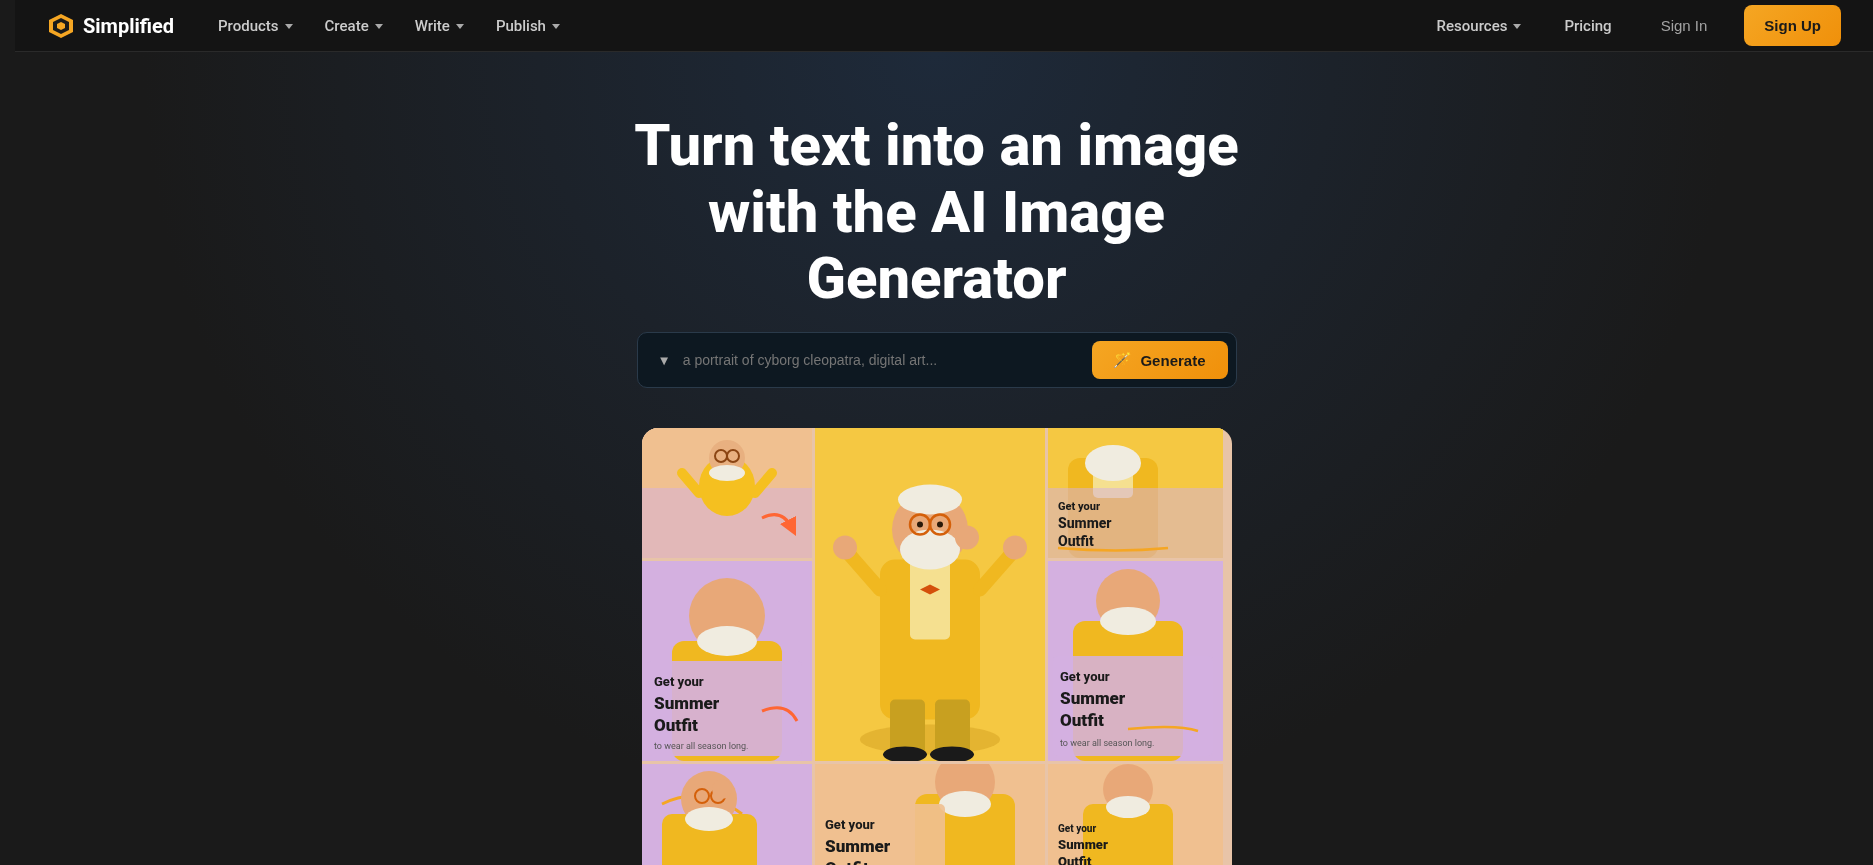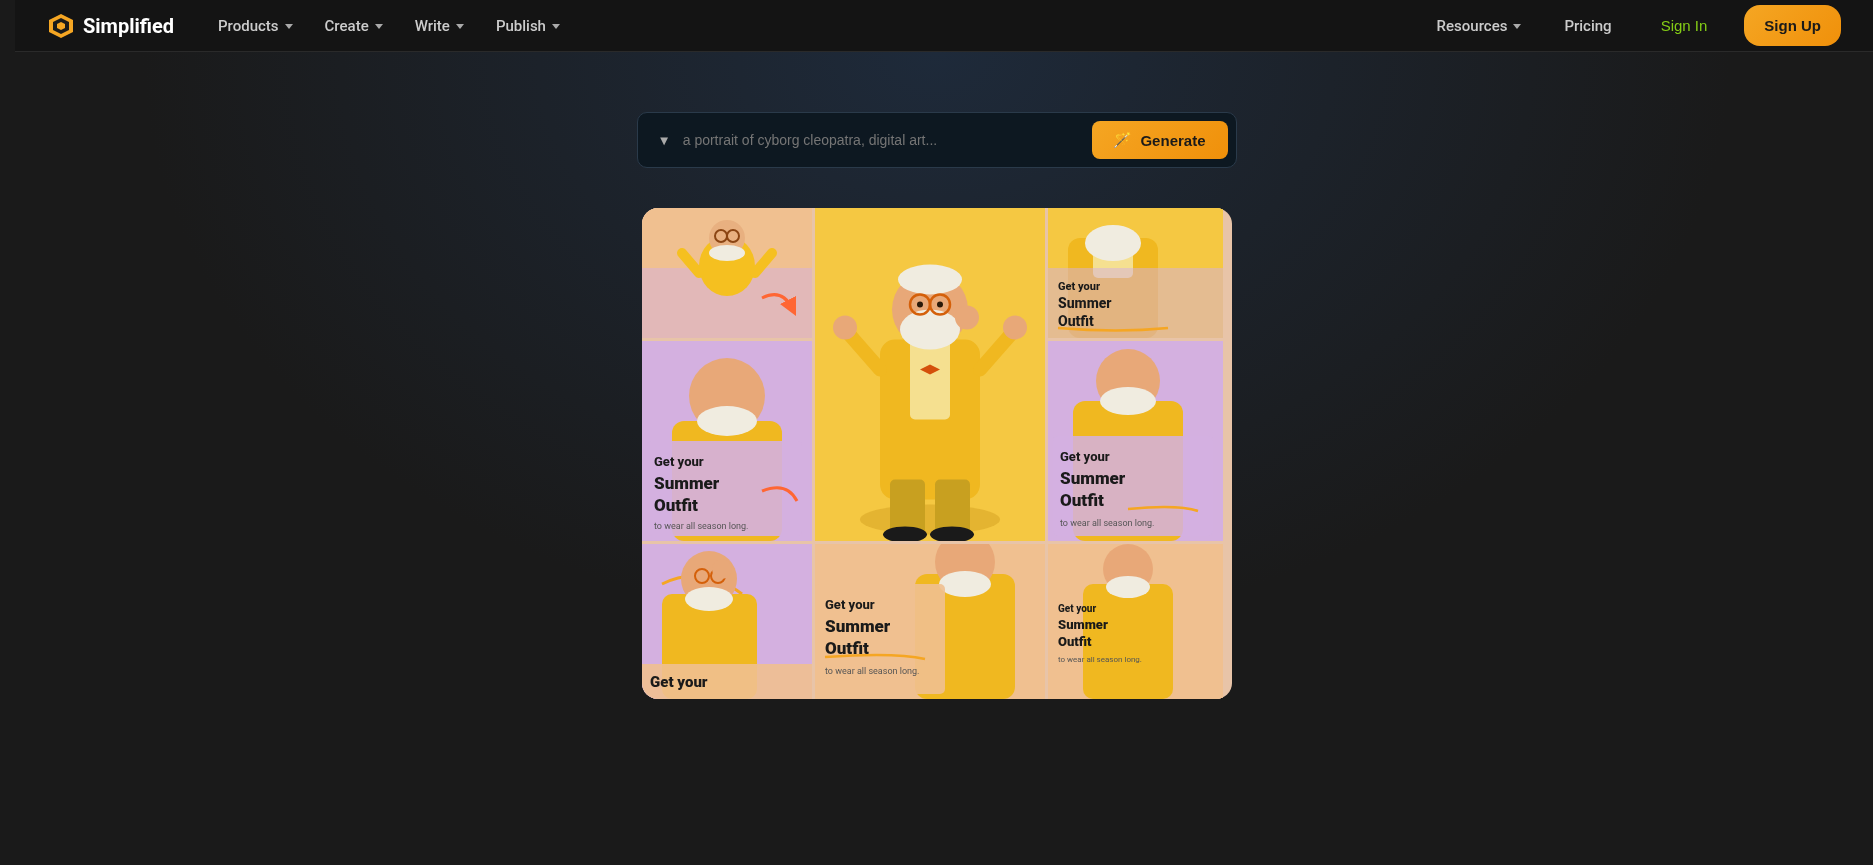--- a/index.html
+++ b/index.html
@@ -80,34 +80,34 @@
 
     .nav-right {
       display: flex;
       align-items: center;
       gap: 19px;
     }
 
     .sign-in-btn {
       padding: 8px 18px;
       background: transparent;
-      color: #84cc16;
+      color: #a3a3a3;
       border: none;
       border-radius: 8px;
       font-size: 15px;
       font-weight: 500;
       cursor: pointer;
     }
 
     .sign-up-btn {
       padding: 12px 20px;
       background: linear-gradient(135deg, #f5a623, #f0900a);
       color: #1a1a1a;
       border: none;
-      border-radius: 16px;
+      border-radius: 8px;
       font-size: 15px;
       font-weight: 700;
       cursor: pointer;
     }
 
     .pricing-link {
       padding: 6px 12px;
       color: #cccccc;
       font-size: 15px;
       font-weight: 500;
@@ -286,20 +286,21 @@
     <div class="pricing-link">
       <span>Pricing</span>
     </div>
     <button class="sign-in-btn">Sign In</button>
     <button class="sign-up-btn">Sign Up</button>
   </div>
 </nav>
 
 <main class="main">
 
+  <h1 class="hero-title">Turn text into an image with the AI Image Generator</h1>
 
   <div class="search-bar">
     <div class="search-bar-left">
       <button class="search-dropdown-btn">
         <span>▼</span>
       </button>
       <input class="search-input" type="text" placeholder="a portrait of cyborg cleopatra, digital art..." style="">
     </div>
     <button class="generate-btn">
       <span>🪄</span>

